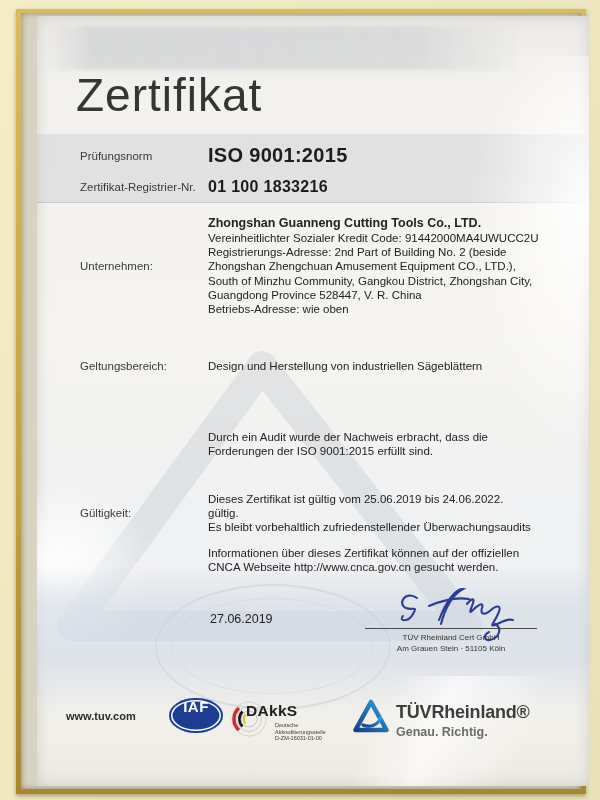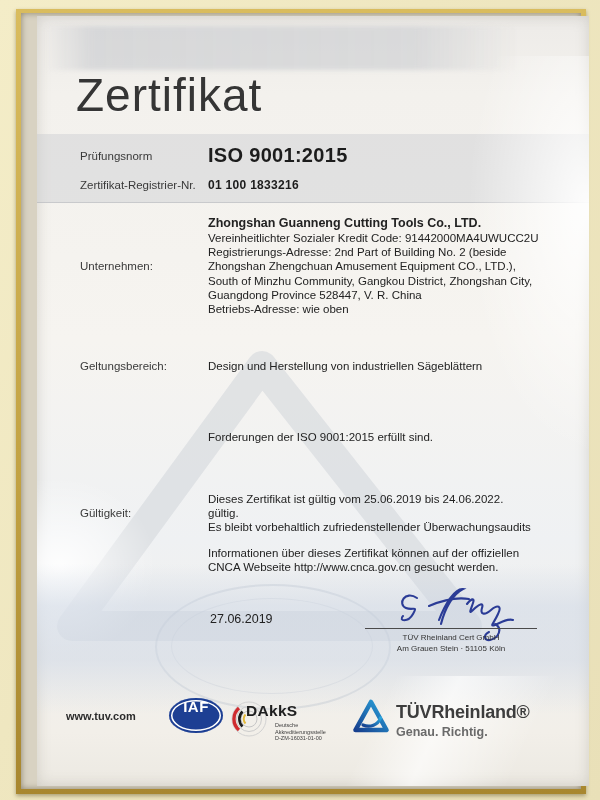--- a/index.html
+++ b/index.html
@@ -34,21 +34,21 @@
   .seal{left:118px;top:568px;width:232px;height:122px;border:2px solid rgba(184,191,202,.38);border-radius:50%;}
   .seal-inner{left:134px;top:582px;width:200px;height:94px;border:1px solid rgba(184,191,202,.3);border-radius:50%;}
   
   .content{position:absolute;left:0;top:0;right:0;bottom:0;color:#2f2f2f;}
   .title{position:absolute;left:39px;top:52px;font-size:46px;font-weight:500;letter-spacing:1px;color:#353535;
     text-shadow:0 1px 0 rgba(255,255,255,.35);}
   .row{position:absolute;left:43px;display:flex;align-items:center;}
   .lbl{width:128px;flex:0 0 128px;font-size:11.5px;color:#3a3a3a;}
   .val{font-size:11.5px;color:#222;}
   .val-big{font-size:20px;font-weight:bold;color:#1c1c1c;letter-spacing:.3px;}
-  .val-bold{font-size:12px;font-weight:bold;color:#1c1c1c;letter-spacing:.3px;}
+  .val-bold{font-size:16px;font-weight:bold;color:#1c1c1c;letter-spacing:.3px;}
   .block{white-space:nowrap;line-height:14.2px;}
   .block .company{font-size:12.5px;font-weight:bold;line-height:15px;}
   .para{line-height:14.2px;white-space:nowrap;}
   .date{position:absolute;left:173px;top:596px;font-size:12.5px;color:#222;}
   .sig-wrap{position:absolute;left:328px;top:566px;width:178px;}
   .sig-svg{position:absolute;left:30px;top:-2px;}
   .sig-line{position:absolute;left:0;top:46px;width:172px;border-bottom:1.2px solid #4a4a4a;}
   .sig-org{position:absolute;left:0;top:51px;width:172px;text-align:center;font-size:8px;color:#333;line-height:10.5px;}
   
   .website{position:absolute;left:29px;top:694px;font-size:11px;font-weight:bold;color:#2b2b2b;}
@@ -112,20 +112,21 @@
       </div>
 
       <div class="row" style="top:344px;">
         <div class="lbl">Geltungsbereich:</div>
         <div class="val">Design und Herstellung von industriellen Sägeblättern</div>
       </div>
 
       <div class="row" style="top:414px;">
         <div class="lbl"></div>
         <div class="val para">
+          <div>Durch ein Audit wurde der Nachweis erbracht, dass die</div>
           <div>Forderungen der ISO 9001:2015 erfüllt sind.</div>
         </div>
       </div>
 
       <div class="row" style="top:476px;">
         <div class="lbl">Gültigkeit:</div>
         <div class="val para">
           <div>Dieses Zertifikat ist gültig vom 25.06.2019 bis 24.06.2022.</div>
           <div>gültig.</div>
           <div>Es bleibt vorbehaltlich zufriedenstellender Überwachungsaudits</div>

